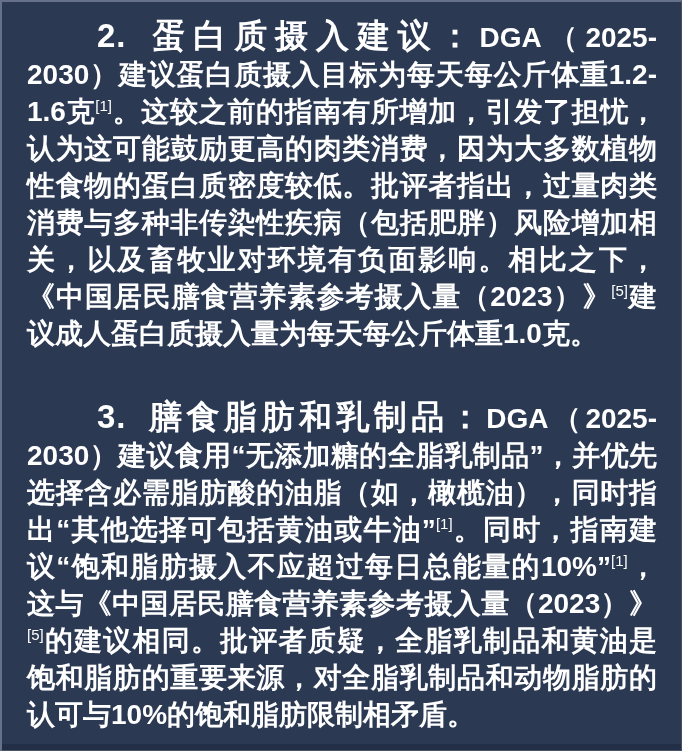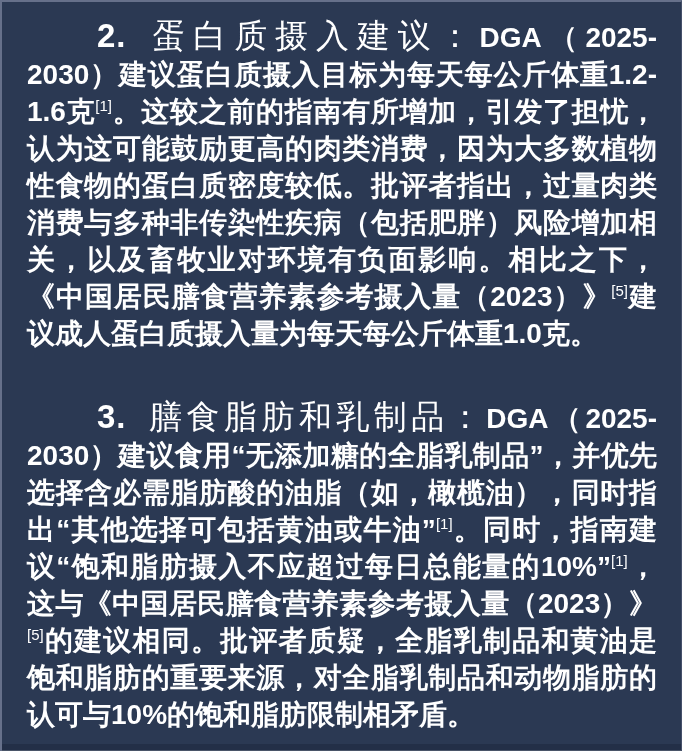--- a/index.html
+++ b/index.html
@@ -34,21 +34,21 @@
     margin-top: 46px;
   }
   .seg-num {
     font-size: 33px;
     font-weight: 800;
     margin-right: 18px;
     letter-spacing: 1px;
   }
   .seg-title {
     font-size: 33px;
-    font-weight: 400;
+    font-weight: 700;
   }
   .seg-bold {
     font-weight: 800;
   }
   sup.seg-sup {
     font-size: 15px;
     font-weight: 400;
     line-height: 0;
     vertical-align: super;
   }

